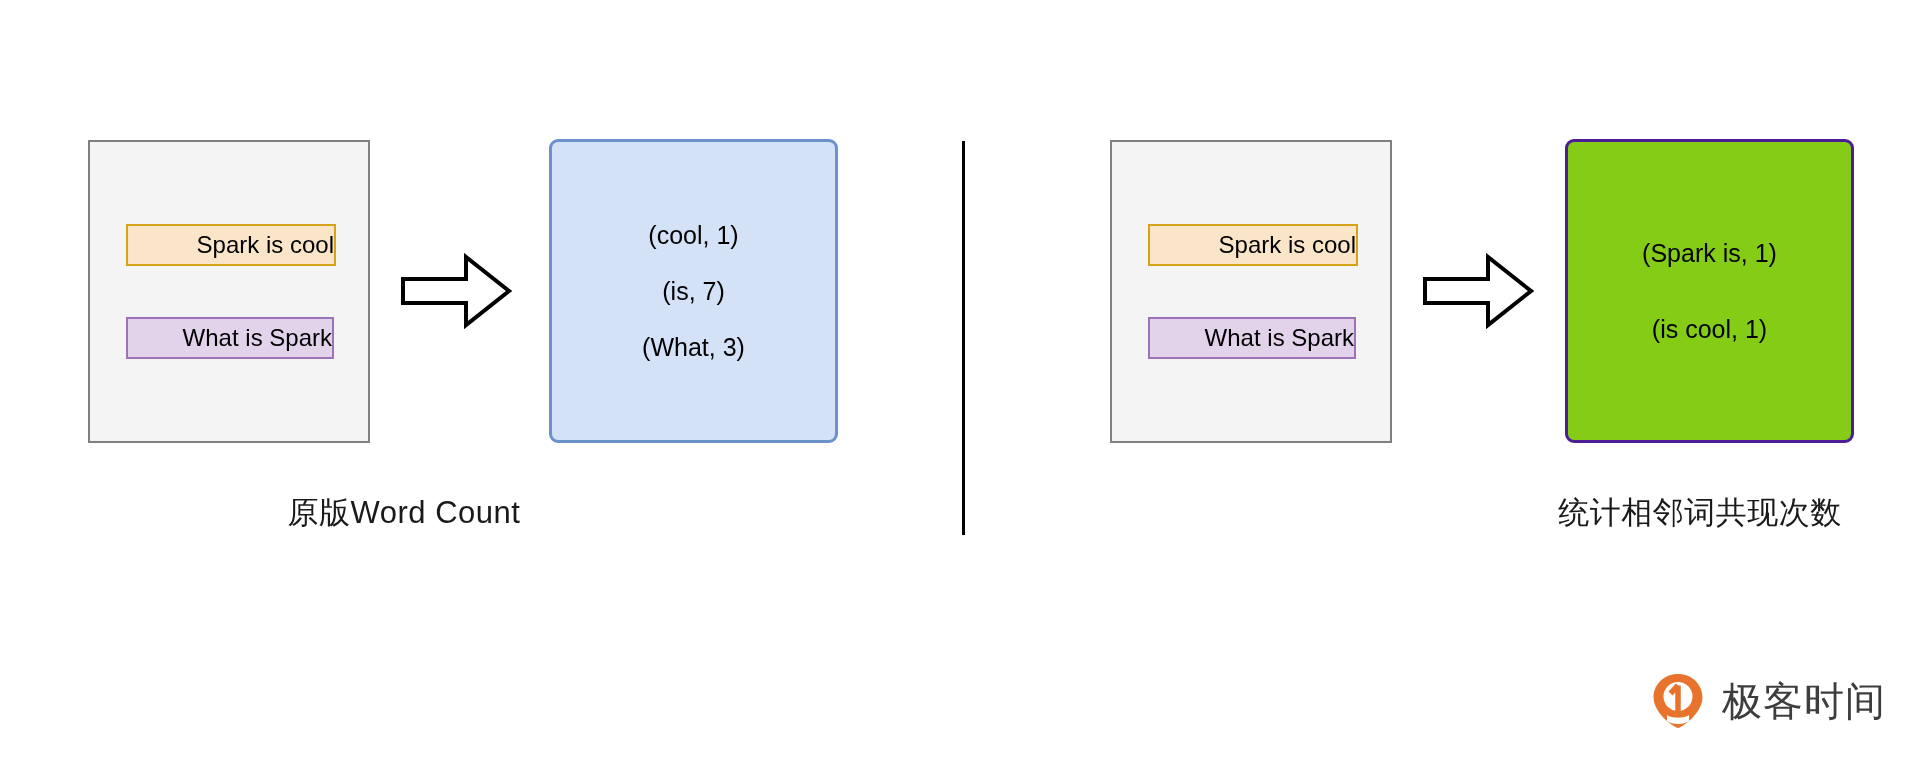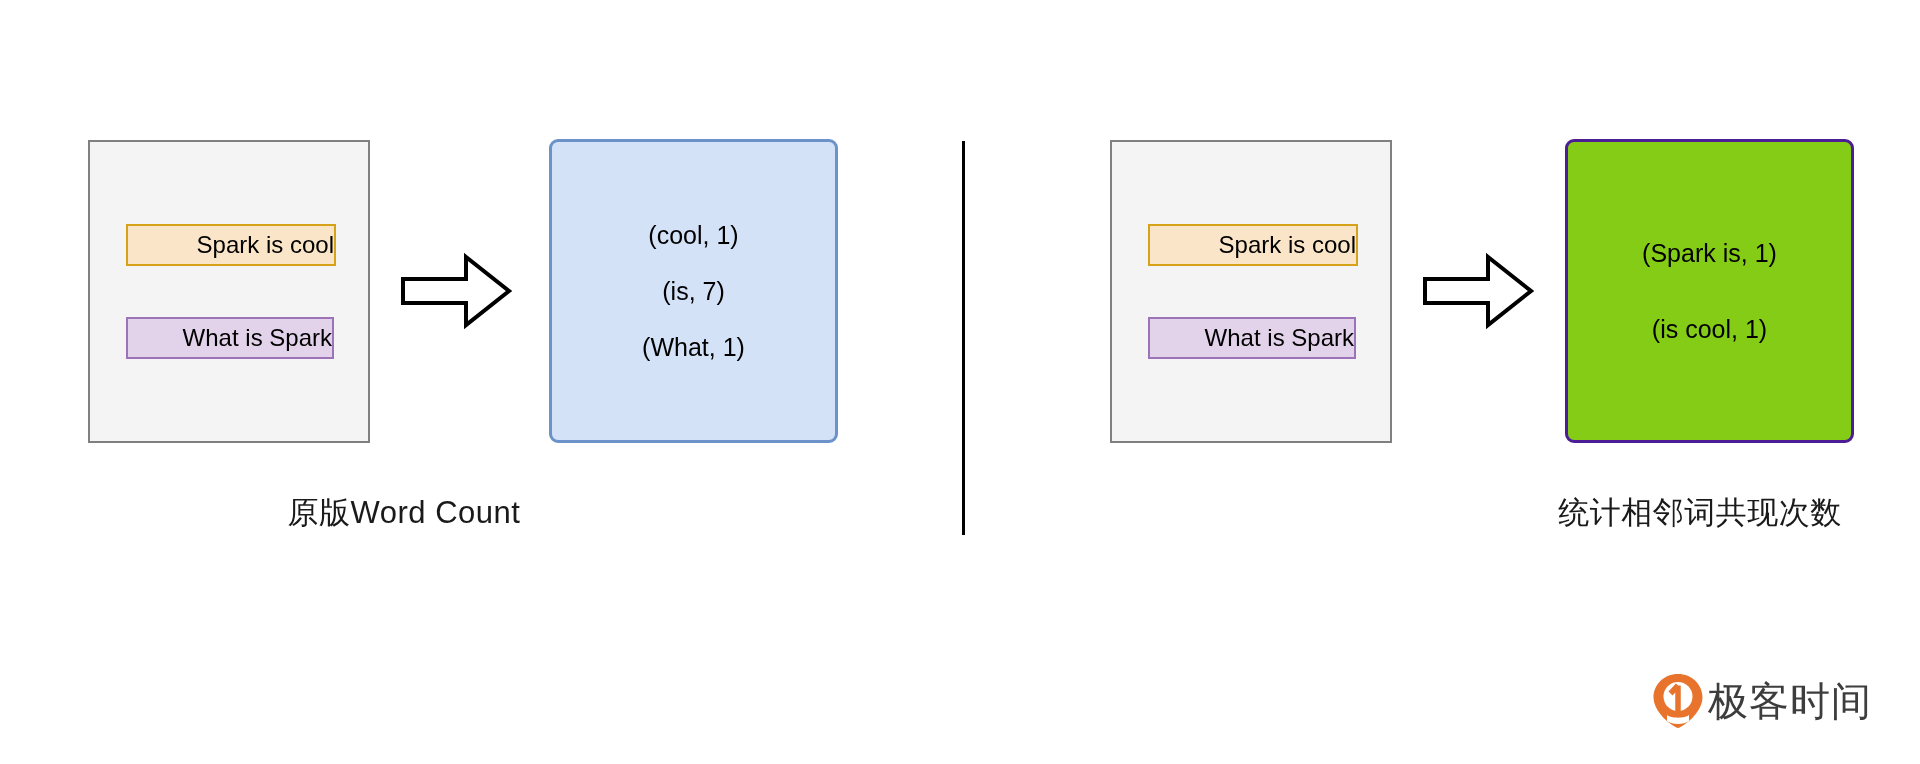--- a/index.html
+++ b/index.html
@@ -145,21 +145,21 @@
   }
 
   
   .watermark {
     position: absolute;
     left: 1652px;
     top: 672px;
     height: 58px;
     display: flex;
     align-items: center;
-    gap: 4px;
+    gap: 18px;
   }
   .wm-logo {
     width: 52px;
     height: 56px;
     flex: 0 0 auto;
   }
   .wm-logo svg { display: block; width: 52px; height: 56px; }
   .wm-text {
     font-size: 40px;
     color: #3d3d3d;
@@ -182,21 +182,21 @@
 
     <div class="arrow">
       <svg viewBox="0 0 112 78" xmlns="http://www.w3.org/2000/svg">
         <path d="M3 27 L66 27 L66 5 L109 39 L66 73 L66 51 L3 51 Z" fill="#ffffff" stroke="#000000" stroke-width="4" stroke-linejoin="miter"></path>
       </svg>
     </div>
 
     <div class="output-box output-light">
       <div class="pair">(cool, 1)</div>
       <div class="pair">(is, 7)</div>
-      <div class="pair">(What, 1)</div>
+      <div class="pair">(What, 3)</div>
     </div>
 
     <div class="caption">原版Word Count</div>
   </div>
 
   <div class="divider"></div>
 
   <div class="panel panel-right">
 
     <div class="input-box">

